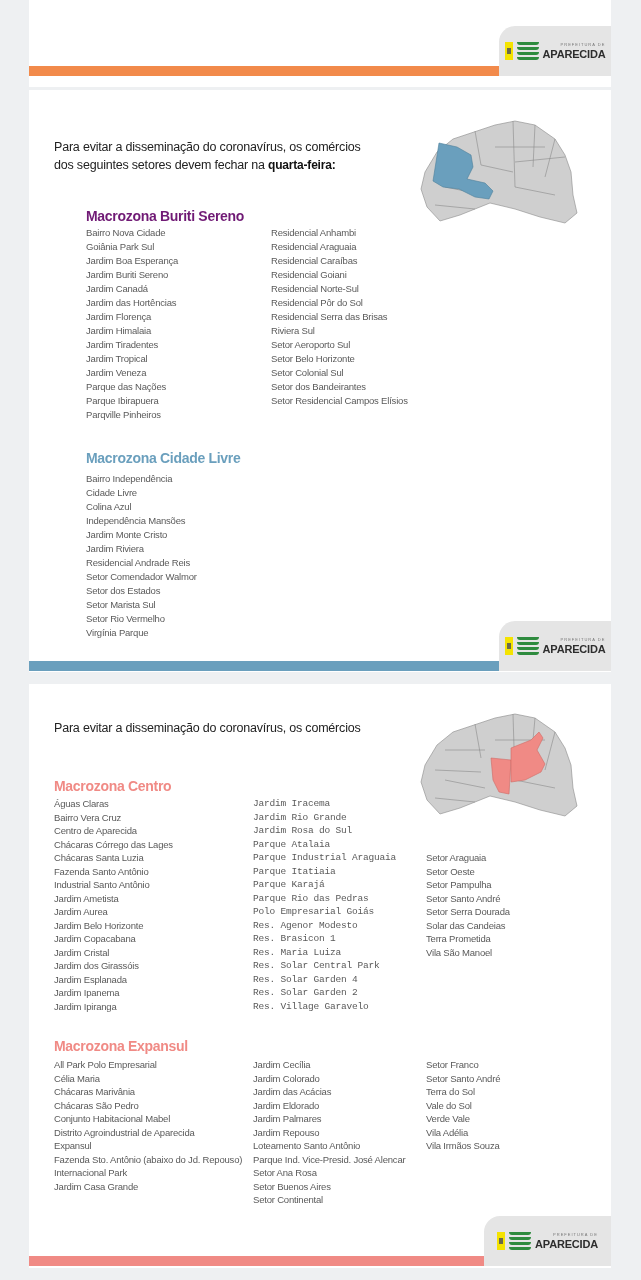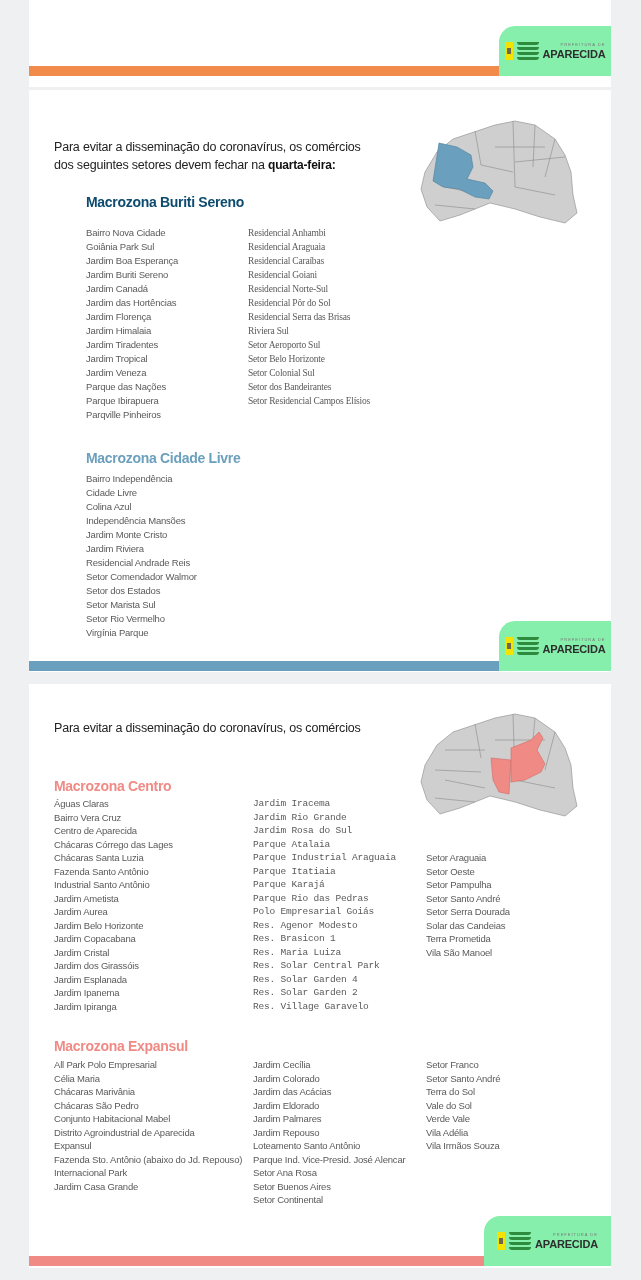--- a/index.html
+++ b/index.html
@@ -11,21 +11,21 @@
     position: relative;
   }
   .card {
     position: absolute; left: 29px; width: 582px; background: #fff;
   }
   .footer-bar {
     position: absolute; left: 0; height: 10px;
   }
   .logo-tab {
     position: absolute; right: 0; width: 112px; height: 50px;
-    background: #86efac; border-top-left-radius: 16px;
+    background: #e5e5e5; border-top-left-radius: 16px;
     display: flex; align-items: center; justify-content: center; gap: 4px;
   }
   .logo-flag { width: 8px; height: 18px; background: #f4e300; position: relative; }
   .logo-flag::after { content:""; position:absolute; left:2px; top:6px; width:4px; height:6px; background:#6a6a4a; }
   .logo-waves { display:flex; flex-direction:column; gap:2px; }
   .logo-waves span { display:block; width:22px; height:3px; background:#2e8b3e; border-radius:0 0 8px 8px; }
   .logo-text { display:flex; flex-direction:column; line-height:1; }
   .logo-small { font-size: 4px; letter-spacing: 1px; color:#777; text-align:right; margin-bottom:2px; }
   .logo-big { font-size: 11px; font-weight: bold; color: #2d2d2d; letter-spacing: -0.2px; }
   .intro {
@@ -63,38 +63,38 @@
     <div>Para evitar a disseminação do coronavírus, os comércios</div>
     <div><span>dos seguintes setores devem fechar na </span><b>quarta-feira:</b></div>
   </div>
 
   <svg class="map" style="left:386px; top:27px;" width="164" height="108" viewBox="0 0 164 108">
     <path d="M10 55 L22 35 L38 22 L62 14 L80 8 L100 4 L120 8 L140 22 L150 38 L156 55 L158 78 L162 96 L150 106 L125 100 L100 92 L75 86 L60 92 L45 98 L25 104 L12 90 L6 72 Z" fill="#cfcfcf" stroke="#8a8a8a" stroke-width="0.6"></path>
     <path d="M60 14 L66 48 M98 4 L100 70 M80 30 L130 30 M100 45 L150 40 M66 48 L98 55 M100 70 L140 78 M30 70 L70 78 M20 88 L60 92 M120 8 L118 50 M140 22 L130 60" stroke="#8a8a8a" stroke-width="0.6" fill="none"></path>
     <path d="M24 26 L42 30 L56 38 L58 50 L52 62 L70 66 L78 74 L74 82 L60 80 L44 72 L28 70 L18 64 Z" fill="#6a9fbd" stroke="#4e7f9b" stroke-width="0.6"></path>
   </svg>
 
-  <div class="zone-title" style="left:57px; top:104px; color:#0c4a6e;">Macrozona Buriti Sereno</div>
+  <div class="zone-title" style="left:57px; top:118px; color:#701a75;">Macrozona Buriti Sereno</div>
   <div class="col" id="s0z0c1" style="left:57px; top:136px;">
       <div>Bairro Nova Cidade</div>
       <div>Goiânia Park Sul</div>
       <div>Jardim Boa Esperança</div>
       <div>Jardim Buriti Sereno</div>
       <div>Jardim Canadá</div>
       <div>Jardim das Hortências</div>
       <div>Jardim Florença</div>
       <div>Jardim Himalaia</div>
       <div>Jardim Tiradentes</div>
       <div>Jardim Tropical</div>
       <div>Jardim Veneza</div>
       <div>Parque das Nações</div>
       <div>Parque Ibirapuera</div>
       <div>Parqville Pinheiros</div>
     </div>
-  <div class="col" id="s0z0c2" style="left:219px; top:136px;font-family:Liberation Serif, serif;">
+  <div class="col" id="s0z0c2" style="left:242px; top:136px;">
       <div>Residencial Anhambi</div>
       <div>Residencial Araguaia</div>
       <div>Residencial Caraíbas</div>
       <div>Residencial Goiani</div>
       <div>Residencial Norte-Sul</div>
       <div>Residencial Pôr do Sol</div>
       <div>Residencial Serra das Brisas</div>
       <div>Riviera Sul</div>
       <div>Setor Aeroporto Sul</div>
       <div>Setor Belo Horizonte</div>

